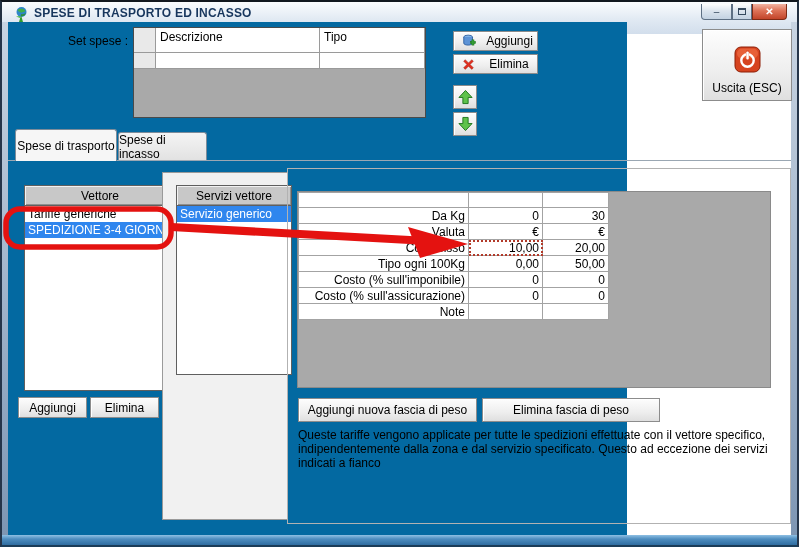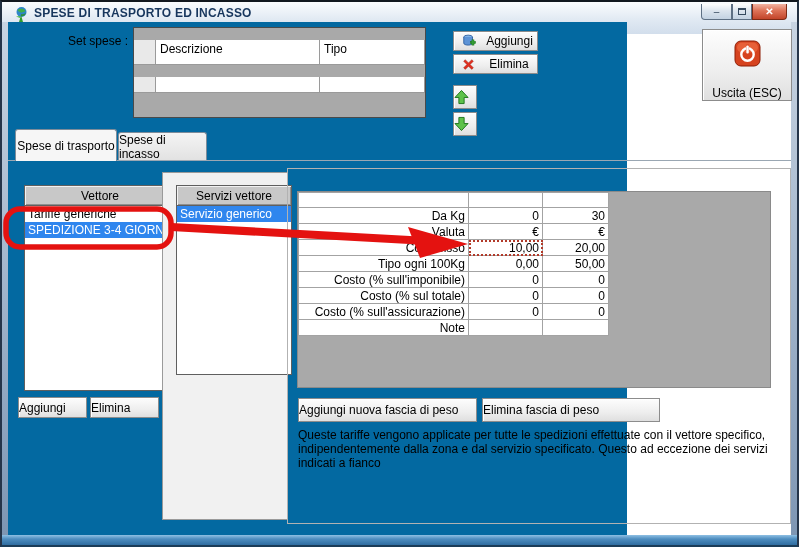--- a/index.html
+++ b/index.html
@@ -32,28 +32,28 @@
     background:linear-gradient(#f3b3a2, #dd7257 45%, #c2452a); color:#fff; border-color:#7e2a14; font-weight:bold; }
   .max-glyph { width:8px; height:7px; border:1px solid #35495e; border-top-width:2px; background:transparent; }
 
   
   .client { position:absolute; left:8px; top:22px; width:619px; height:513px; background:#0369a1; }
 
   .label { color:#000; }
   .set-spese-label { position:absolute; left:18px; top:12px; width:102px; text-align:right; }
 
   
-  .btn { position:absolute; display:flex; align-items:center; justify-content:space-between; gap:6px;
+  .btn { position:absolute; display:flex; align-items:center; justify-content:center; gap:6px;
     background:linear-gradient(#fdfdfd, #eeeeee 60%, #dfdfdf); border:1px solid #8c8c8c;
     box-shadow:inset 1px 1px 0 #ffffff; font-size:12px; cursor:default; }
   .btn .ic { flex:0 0 auto; display:flex; }
 
   
   .set-table { position:absolute; left:125px; top:5px; width:293px; height:91px; background:#a9a9a9; border:1px solid #4a4a4a; }
-  .set-row { display:flex;margin-top:12px; }
+  .set-row { display:flex; }
   .set-cell { border-right:1px solid #9a9a9a; border-bottom:1px solid #9a9a9a; background:#fff; padding:2px 4px 0 4px; overflow:hidden; white-space:nowrap; }
   .set-sel { width:22px; background:#e9e9e9; }
   .set-desc { width:164px; }
   .set-tipo { width:105px; }
   .set-head { height:25px; }
   .set-datarow .set-cell { height:16px; padding-top:1px; }
   .row-cyan .set-desc, .row-cyan .set-tipo { background:#00ffff; }
 
   
   .btn-aggiungi { left:445px; top:9px; width:85px; height:20px; justify-content:flex-start; padding-left:8px; }
@@ -259,25 +259,20 @@
             <td class="t-label">Tipo ogni 100Kg</td>
             <td class="t-val">0,00</td>
             <td class="t-val">50,00</td>
           </tr>
           <tr>
             <td class="t-label">Costo (% sull'imponibile)</td>
             <td class="t-val">0</td>
             <td class="t-val">0</td>
           </tr>
           <tr>
-            <td class="t-label">Costo (% sul totale)</td>
-            <td class="t-val">0</td>
-            <td class="t-val">0</td>
-          </tr>
-          <tr>
             <td class="t-label">Costo (% sull'assicurazione)</td>
             <td class="t-val">0</td>
             <td class="t-val">0</td>
           </tr>
           <tr>
             <td class="t-label">Note</td>
             <td class="t-val"></td>
             <td class="t-val"></td>
           </tr>
         </tbody>

